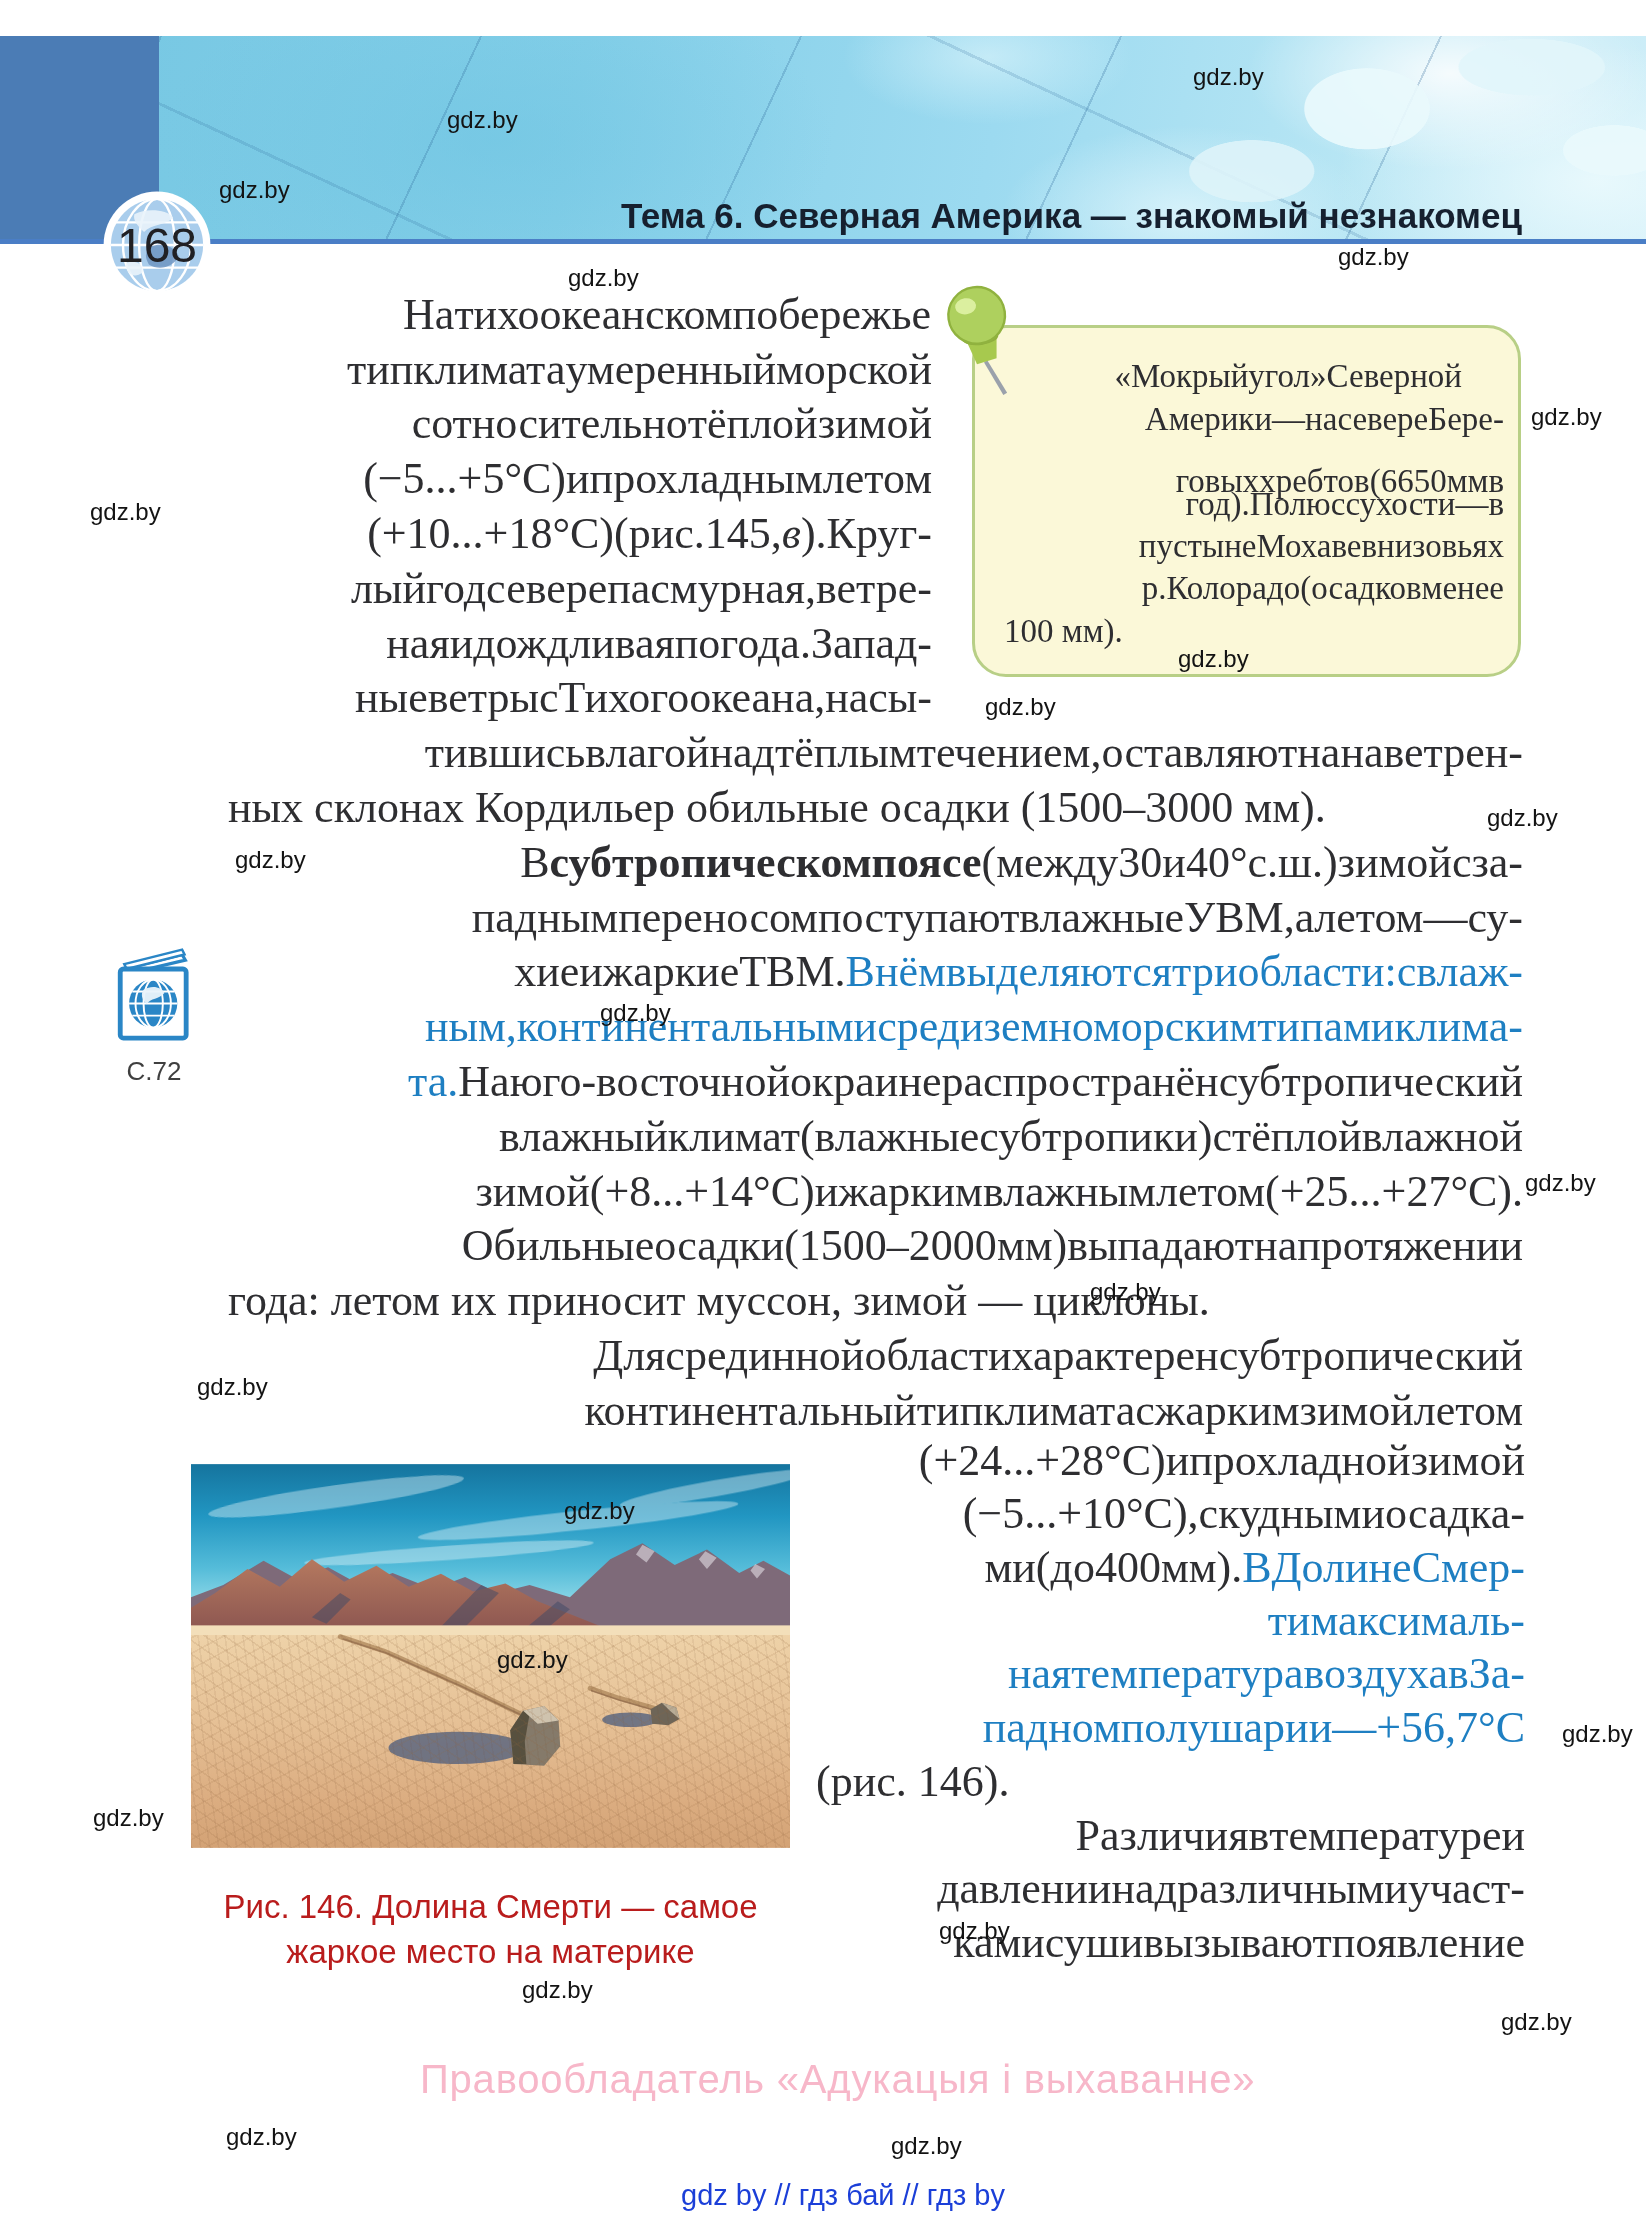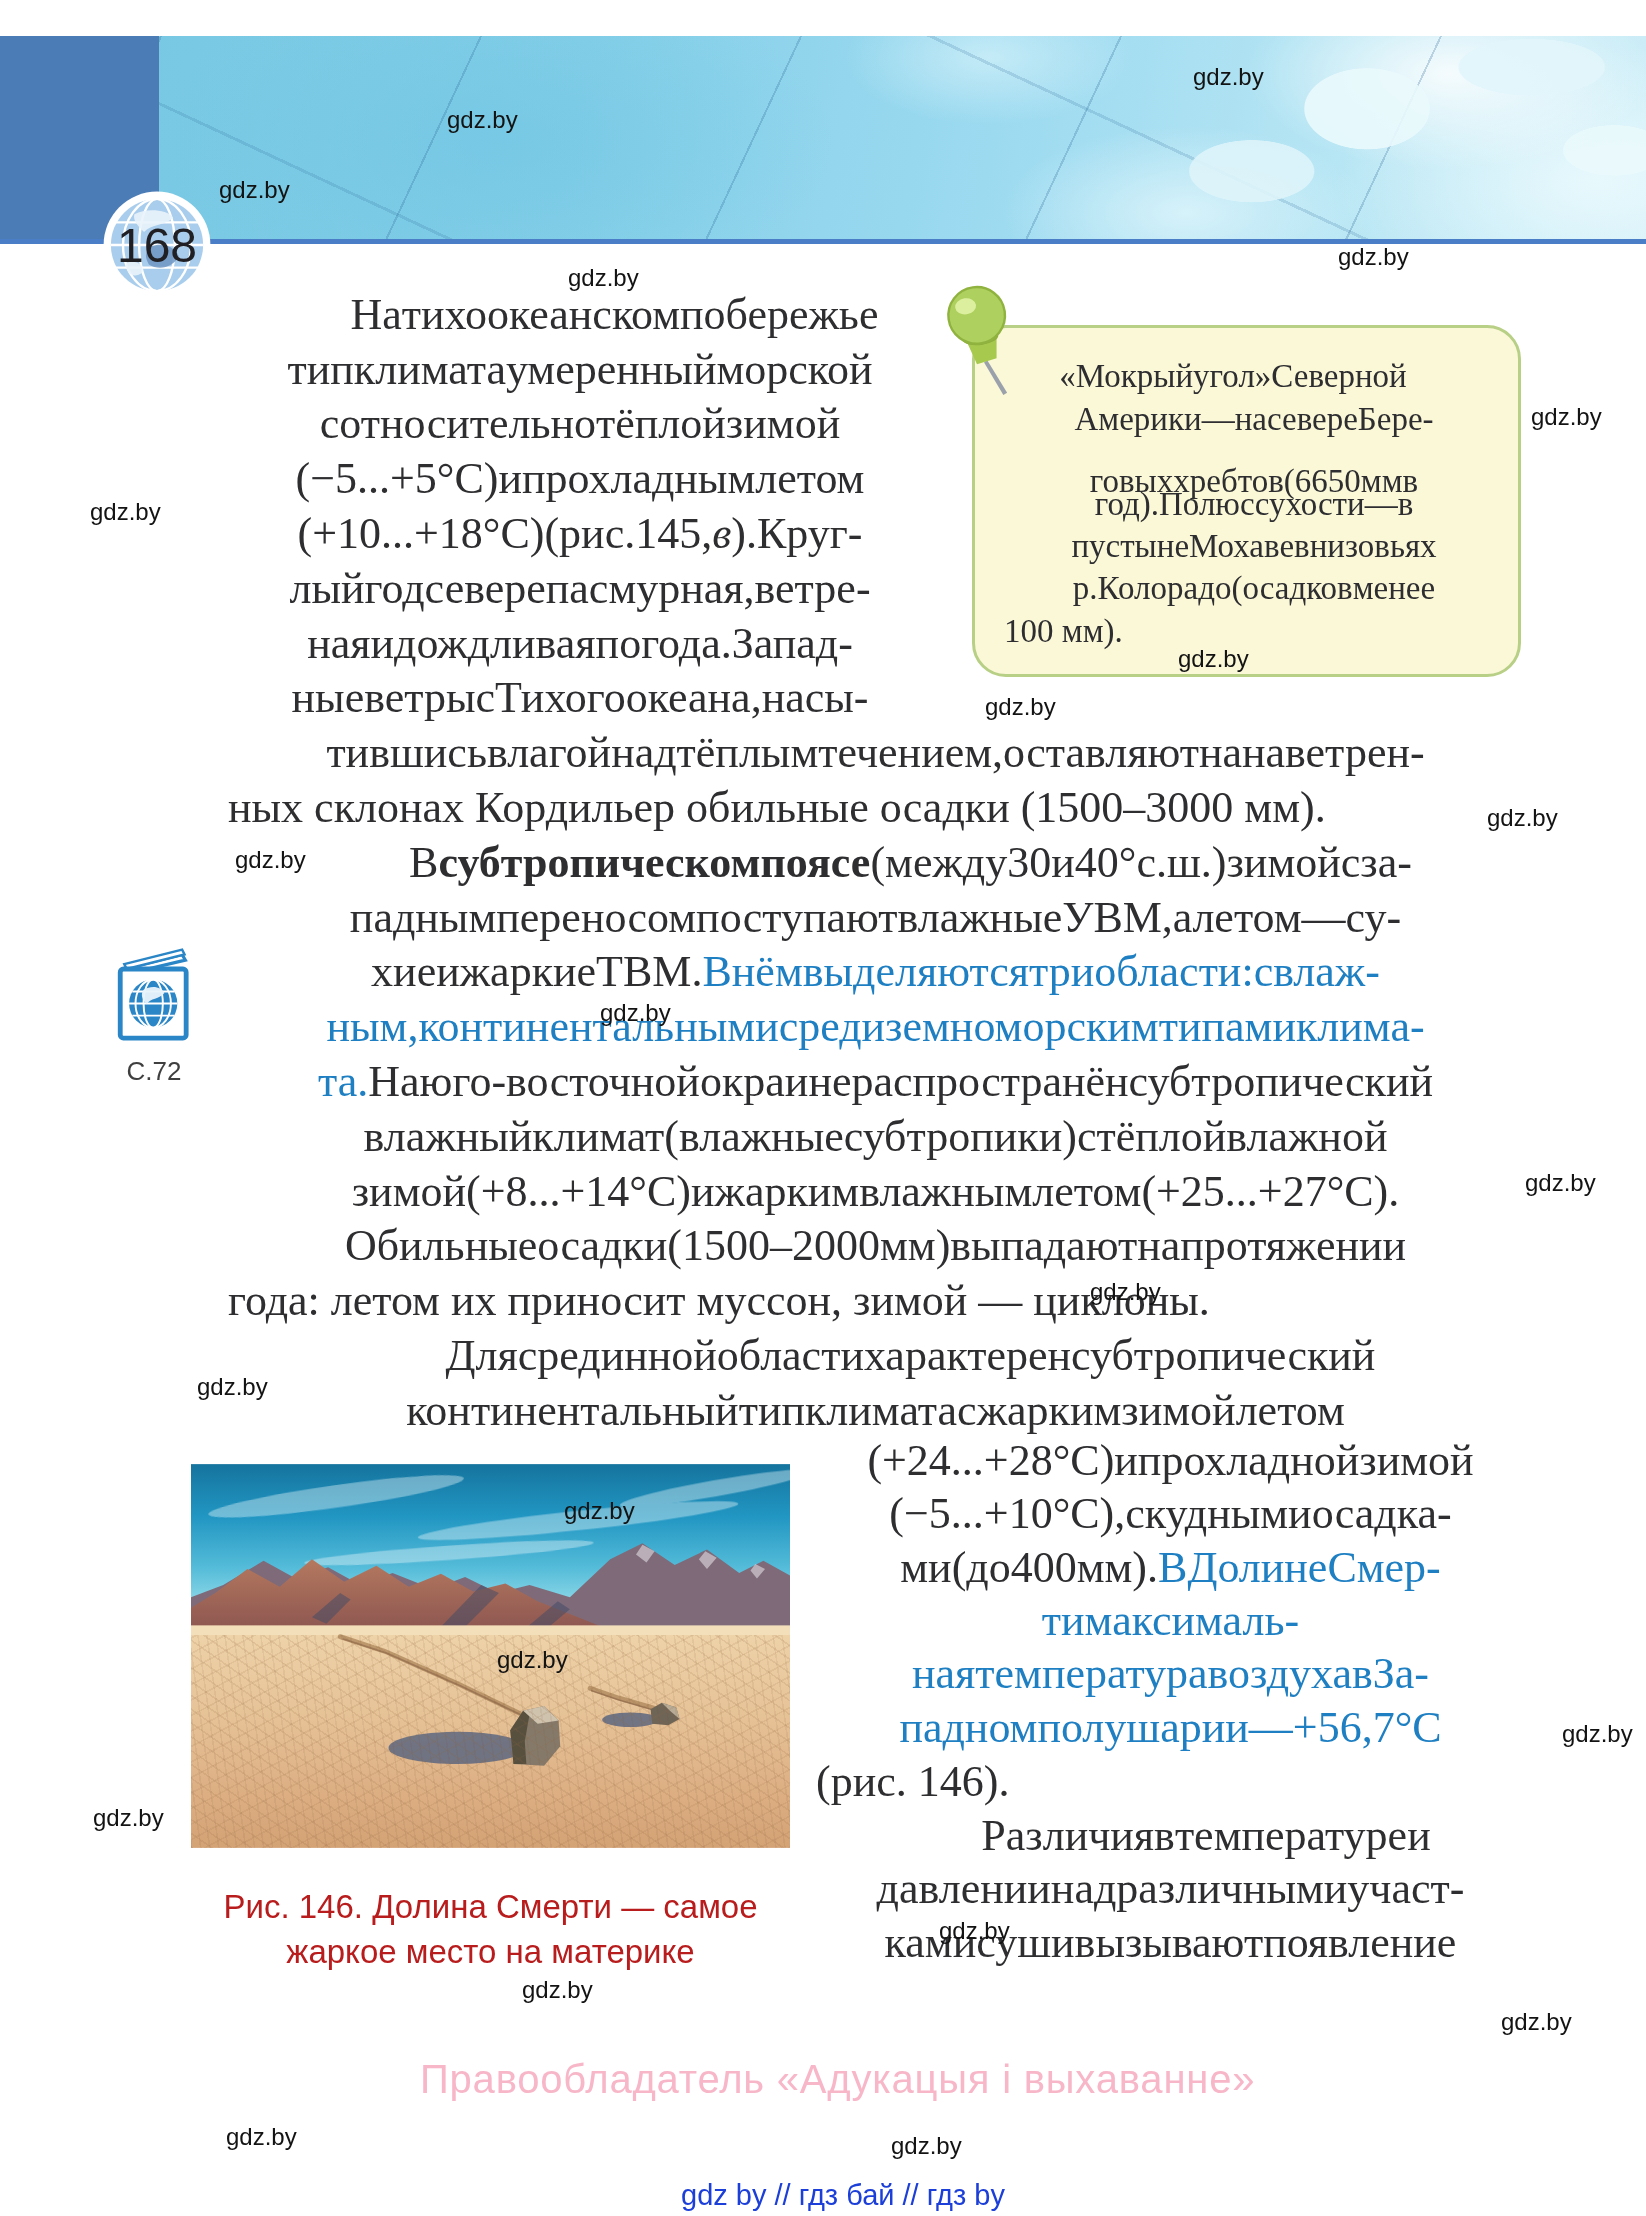--- a/index.html
+++ b/index.html
@@ -37,21 +37,21 @@
   .page-num{position:absolute;left:102px;top:190px;width:110px;height:110px;z-index:5;
      display:flex;align-items:center;justify-content:center;
      font-family:"Liberation Sans","DejaVu Sans",sans-serif;font-size:48px;font-weight:500;color:#202024;}
   
   .callout{position:absolute;left:972px;top:325px;width:543px;height:346px;
      background:#fbf8d8;border:3.2px solid #b8cf86;border-radius:34px;z-index:1;}
   .pushpin{position:absolute;left:940px;top:280px;width:97px;height:123px;z-index:3;transform:rotate(-8deg);}
   
   .bl{position:absolute;font-size:44px;line-height:45px;height:45px;white-space:nowrap;color:#2e2e31;z-index:2;}
   .cl{position:absolute;font-size:33px;line-height:34px;height:34px;white-space:nowrap;color:#2e2e31;z-index:2;}
-  .just{display:flex;justify-content:center;align-items:baseline;white-space:normal;}
+  .just{display:flex;justify-content:flex-end;align-items:baseline;white-space:normal;}
   .word{white-space:pre;}
   .blue{color:#1e7fc2;}
   .bold{font-weight:700;}
   .it{font-style:italic;}
   
   .atlas{position:absolute;left:113px;top:948px;width:82px;height:95px;z-index:2;}
   .atlas-ref{position:absolute;left:113px;top:1056px;width:82px;text-align:center;
      font-family:"Liberation Sans","DejaVu Sans",sans-serif;font-size:26px;color:#3f3f3f;}
   
   .photo{position:absolute;left:191px;top:1464px;width:599px;height:384px;overflow:hidden;z-index:1;}
@@ -73,20 +73,21 @@
 </style>
 </head>
 <body>
 
 <div class="page">
 
 
   <div class="banner"></div>
   <div class="banner-left"></div>
   <div class="banner-rule"></div>
+  <div class="chapter-title">Тема 6. Северная Америка — знакомый незнакомец</div>
 
   <div class="globe-wrap">
     <svg viewBox="0 0 136 136" width="110" height="110">
       <circle cx="68" cy="68" r="66" fill="#ffffff"></circle>
       <circle cx="68" cy="68" r="57" fill="#a9cdec"></circle>
       <g stroke="#ffffff" stroke-width="3" fill="none">
         <ellipse cx="68" cy="68" rx="22" ry="57"></ellipse>
         <ellipse cx="68" cy="68" rx="42" ry="57"></ellipse>
         <line x1="11" y1="68" x2="125" y2="68"></line>
         <line x1="16" y1="40" x2="120" y2="40"></line>

